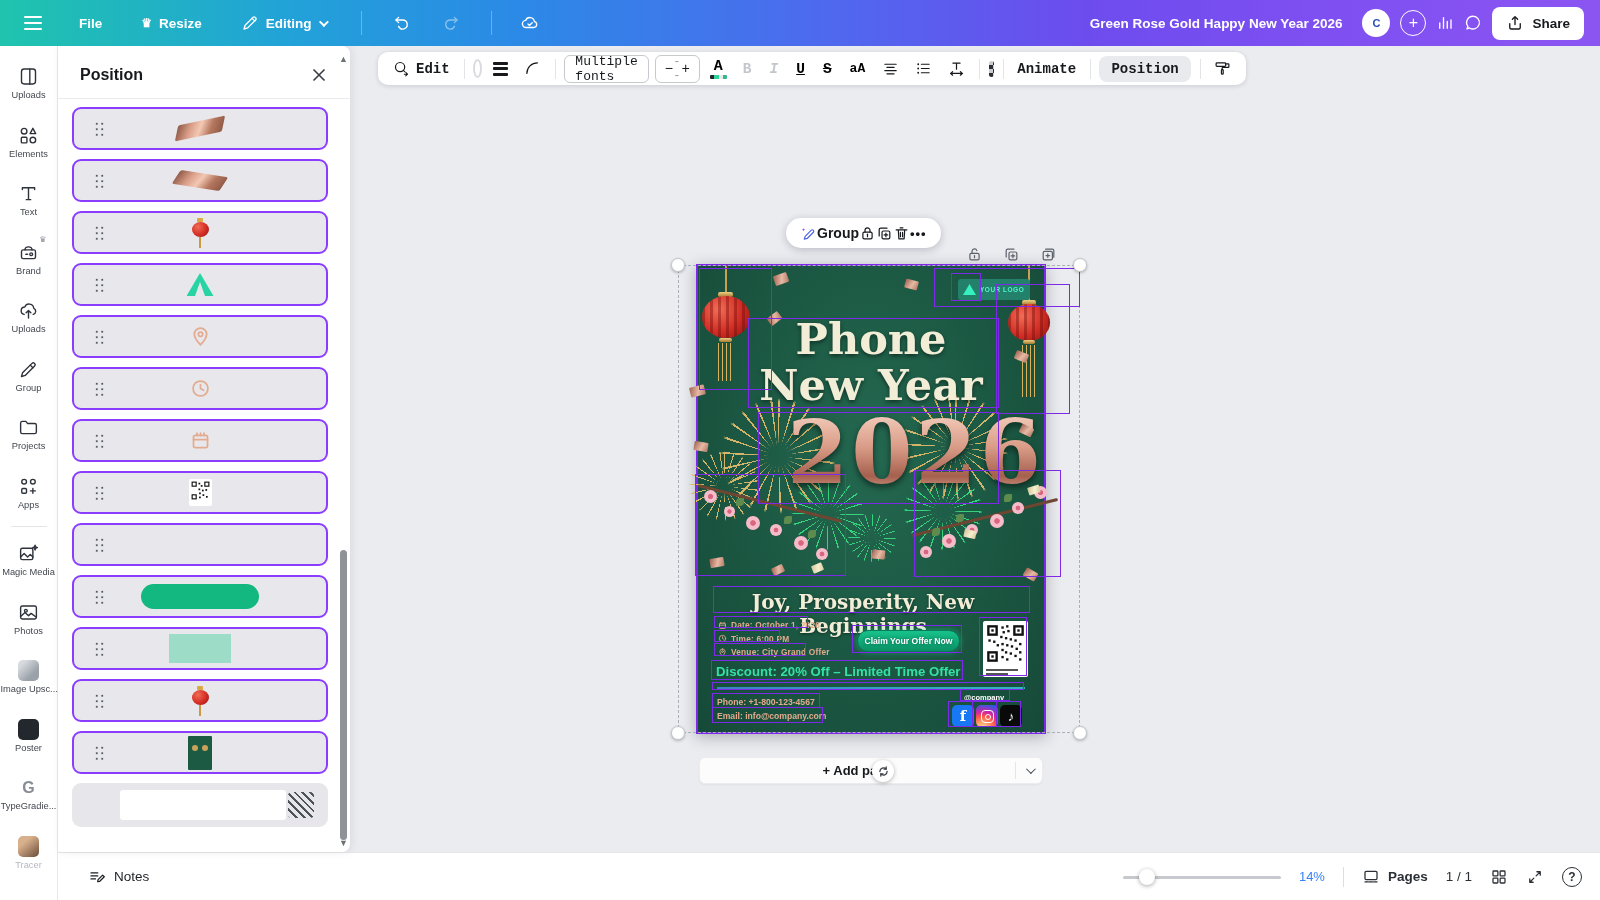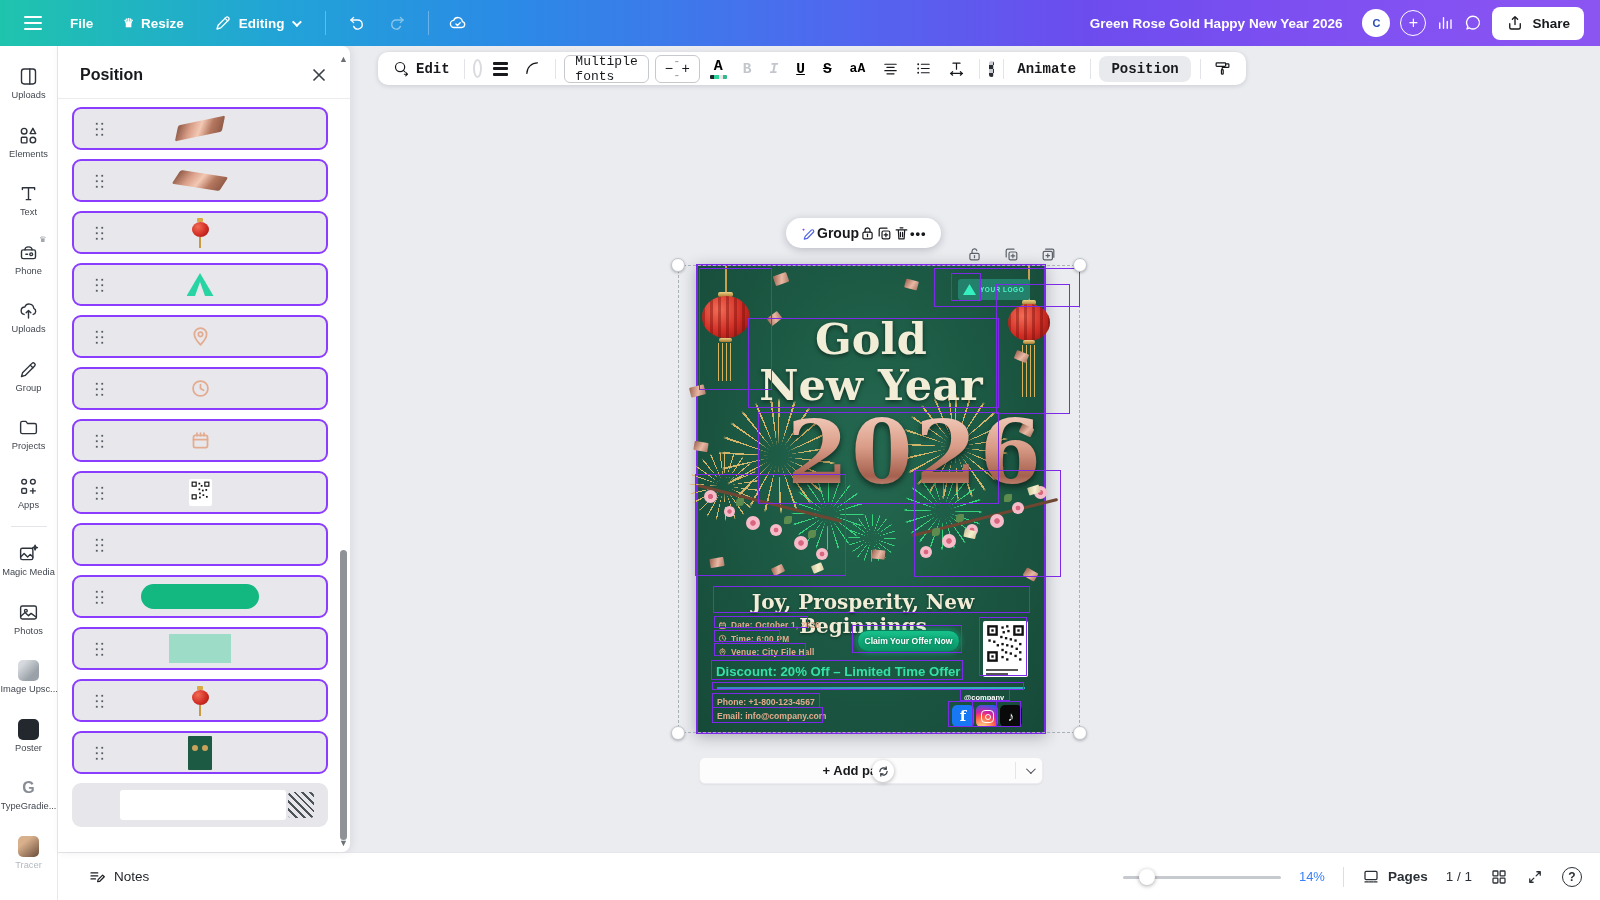--- a/index.html
+++ b/index.html
@@ -4,21 +4,21 @@
 <style>
   * { margin:0; padding:0; box-sizing:border-box; }
   html,body { width:1600px; height:900px; overflow:hidden; }
   body { font-family:"Liberation Sans", sans-serif; background:#ebecf0; }
   .app { position:relative; width:1600px; height:900px; overflow:hidden; }
 
   
   .topbar { position:absolute; left:0; top:0; width:1600px; height:46px;
     background:linear-gradient(90deg,#1fc4ad 0%,#22a2d8 18%,#2b8ae6 32%,#4b6cee 50%,#6d4cee 68%,#7e4ff1 82%,#8b55f2 100%);
     display:flex; align-items:center; color:#fff; z-index:50; }
-  .tb-left { display:flex; align-items:center; gap:6px; padding-left:14px; }
+  .tb-left { display:flex; align-items:center; gap:15px; padding-left:14px; }
   .tb-btn { display:flex; align-items:center; gap:7px; padding:7px 12px; border-radius:8px; font-size:13.5px; font-weight:700; color:#fff; cursor:pointer; }
   .tb-ic { width:18px; height:18px; stroke:#fff; fill:none; stroke-width:1.8; stroke-linecap:round; stroke-linejoin:round; }
   .burger { display:flex; flex-direction:column; gap:4px; padding:8px 10px; cursor:pointer; }
   .burger i { display:block; width:18px; height:2px; background:#fff; border-radius:2px; }
   .crown { font-size:12px; }
   .chev { display:inline-block; width:7px; height:7px; border-right:2px solid #fff; border-bottom:2px solid #fff; transform:rotate(45deg) translateY(-2px); }
   .tb-div { width:1px; height:24px; background:rgba(255,255,255,.3); margin:0 8px; }
   .dim { opacity:.45; }
   .tb-right { margin-left:auto; display:flex; align-items:center; gap:10px; padding-right:16px; }
   .doc-title { font-size:13.5px; font-weight:700; margin-right:10px; }
@@ -290,21 +290,21 @@
         </svg>
       <span class="sb-label">Text</span>
     </div>
     <div class="sb-item">
       <span class="sb-crown">♛</span>
       <svg viewBox="0 0 24 24">
           <rect x="4" y="9" width="16" height="10" rx="2"></rect>
           <path d="M8 9c0-4.5 8-4.5 8 0"></path>
           <path d="M9 14h2M13.5 14a1.6 1.6 0 1 0 3.2 0 1.6 1.6 0 0 0-3.2 0z"></path>
         </svg>
-      <span class="sb-label">Phone</span>
+      <span class="sb-label">Brand</span>
     </div>
     <div class="sb-item">
       <svg viewBox="0 0 24 24">
           <path d="M7 16.5a4.3 4.3 0 0 1 .8-8.5A5.3 5.3 0 0 1 18 9.5a3.7 3.7 0 0 1-.6 7"></path>
           <path d="M12 12v8.5M9.3 14.7L12 12l2.7 2.7"></path>
         </svg>
       <span class="sb-label">Uploads</span>
     </div>
     <div class="sb-item">
       <svg viewBox="0 0 24 24">
@@ -390,21 +390,21 @@
       </div>
 
       <div class="burst" style="left:14px; top:124px; width:132px; height:132px;"></div>
       <div class="burst" style="left:196px; top:120px; width:122px; height:122px;"></div>
       <div class="burst" style="left:-14px; top:180px; width:80px; height:80px;"></div>
       <div class="burst green" style="left:88px; top:206px; width:84px; height:84px;"></div>
       <div class="burst green" style="left:200px; top:200px; width:90px; height:90px;"></div>
       <div class="burst green" style="left:146px; top:244px; width:56px; height:56px;"></div>
 
       <div class="p-title">
-        <div>Gold</div>
+        <div>Phone</div>
         <div>New Year</div>
       </div>
       <div class="p-year">2026</div>
 
       <div>
         <div class="branch" style="left:-2px; top:236px; width:148px; transform:rotate(14deg);"></div>
         <span class="fl" style="left:6px; top:224px; width:13px; height:13px;"></span>
         <span class="fl" style="left:26px; top:240px; width:11px; height:11px;"></span>
         <span class="fl" style="left:48px; top:250px; width:14px; height:14px;"></span>
         <span class="fl" style="left:72px; top:258px; width:12px; height:12px;"></span>
@@ -485,21 +485,21 @@
             <circle cx="12" cy="12" r="8.5"></circle>
             <path d="M12 7.5V12l3.5 2"></path>
           </svg>
         <span class="info-text">Time: 6:00 PM</span>
       </div>
       <div class="info-row" style="top:381px;">
         <svg viewBox="0 0 24 24">
             <path d="M12 2.5a7 7 0 0 0-7 7c0 5 7 12 7 12s7-7 7-12a7 7 0 0 0-7-7z"></path>
             <circle cx="12" cy="9.5" r="2.5"></circle>
           </svg>
-        <span class="info-text">Venue: City File Hall</span>
+        <span class="info-text">Venue: City Grand Offer</span>
       </div>
 
       <div class="cta">
           <span>Claim Your Offer Now</span>
         </div>
 
       <div class="qr-block">
         <svg viewBox="0 0 33 33" width="39" height="39">
           <rect x="0" y="0" width="33" height="33" fill="#fff"></rect>
           <g fill="#111">

